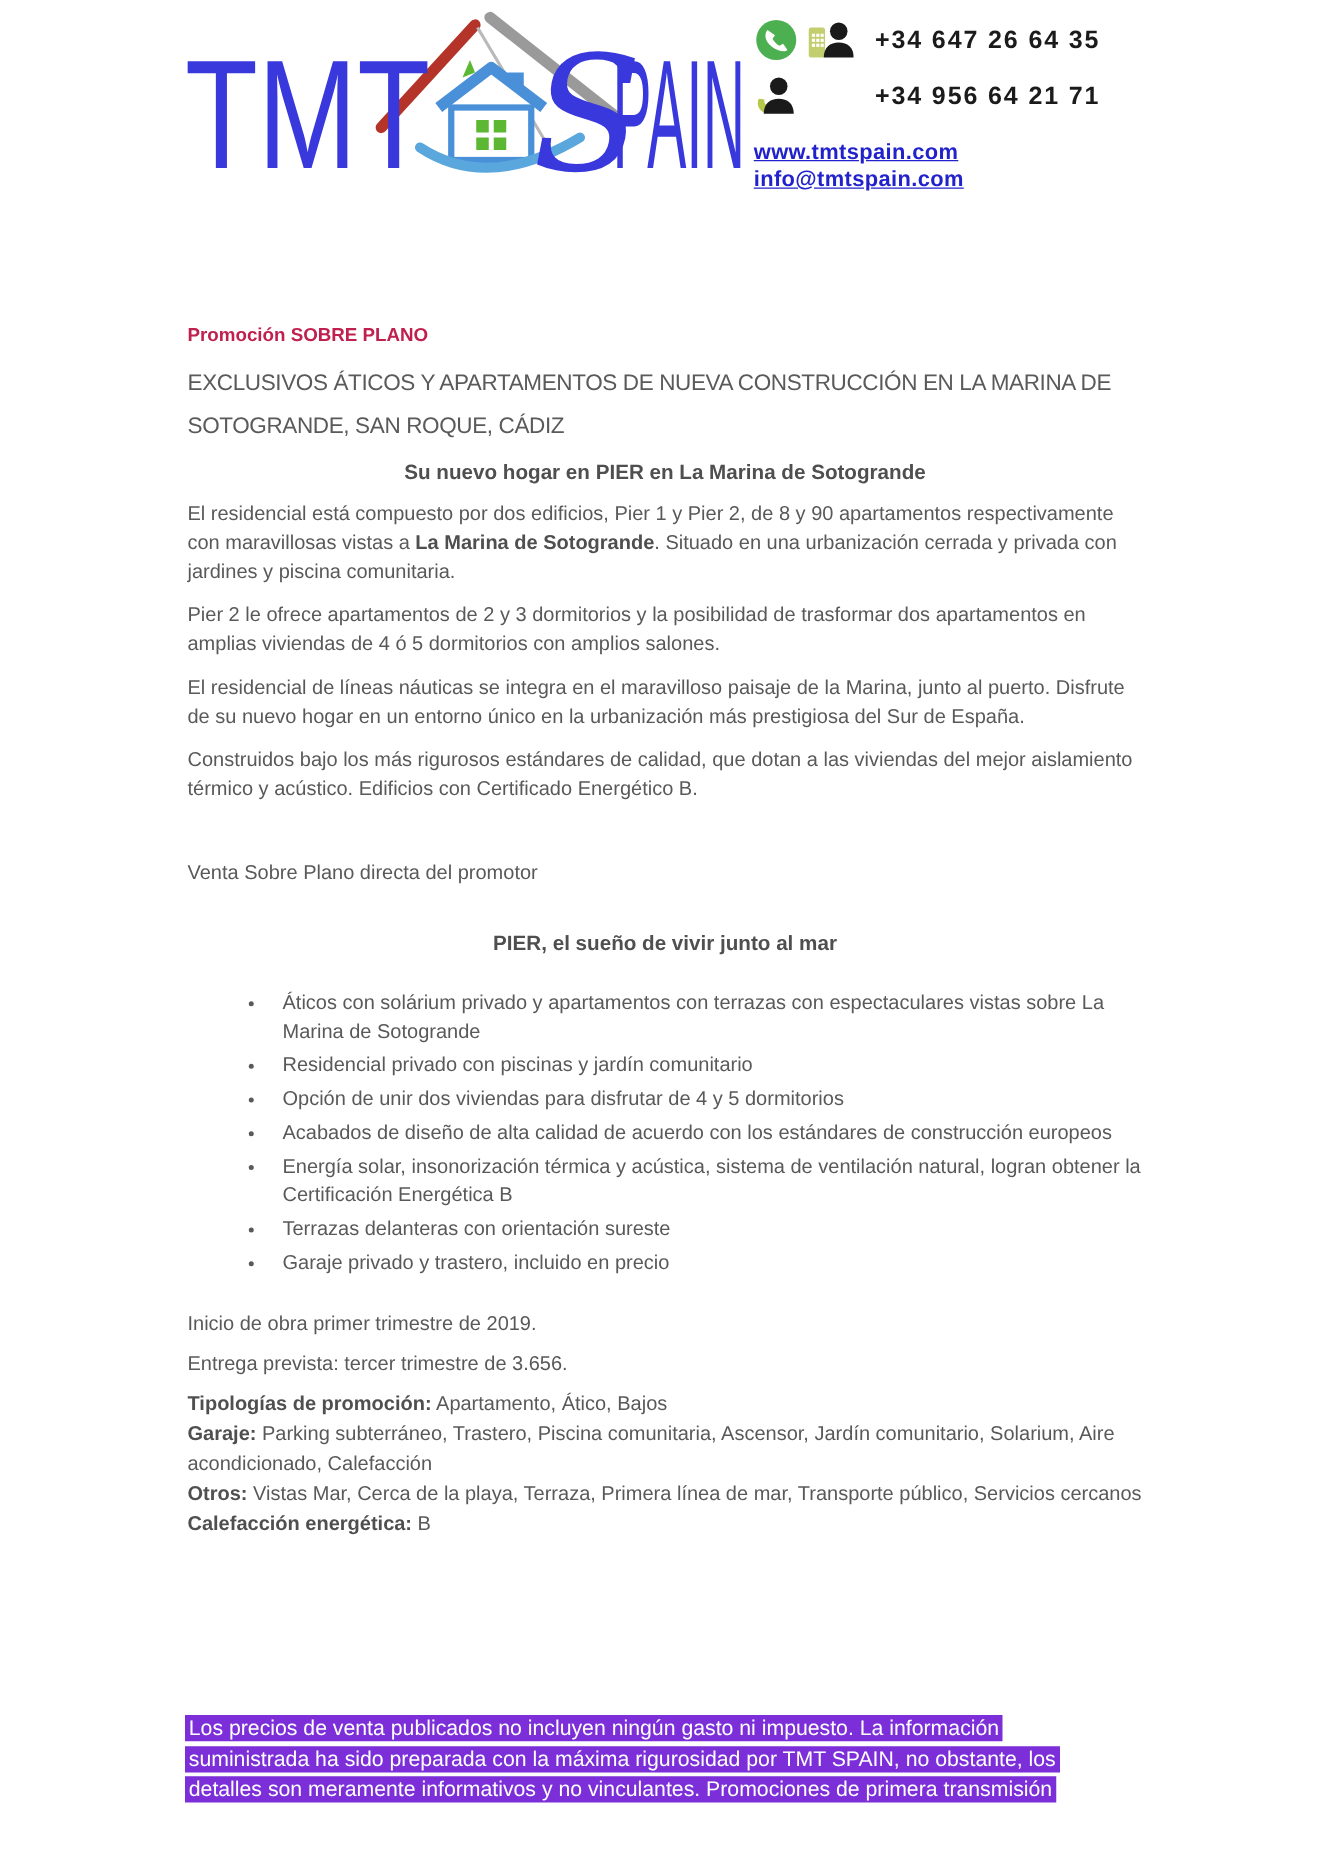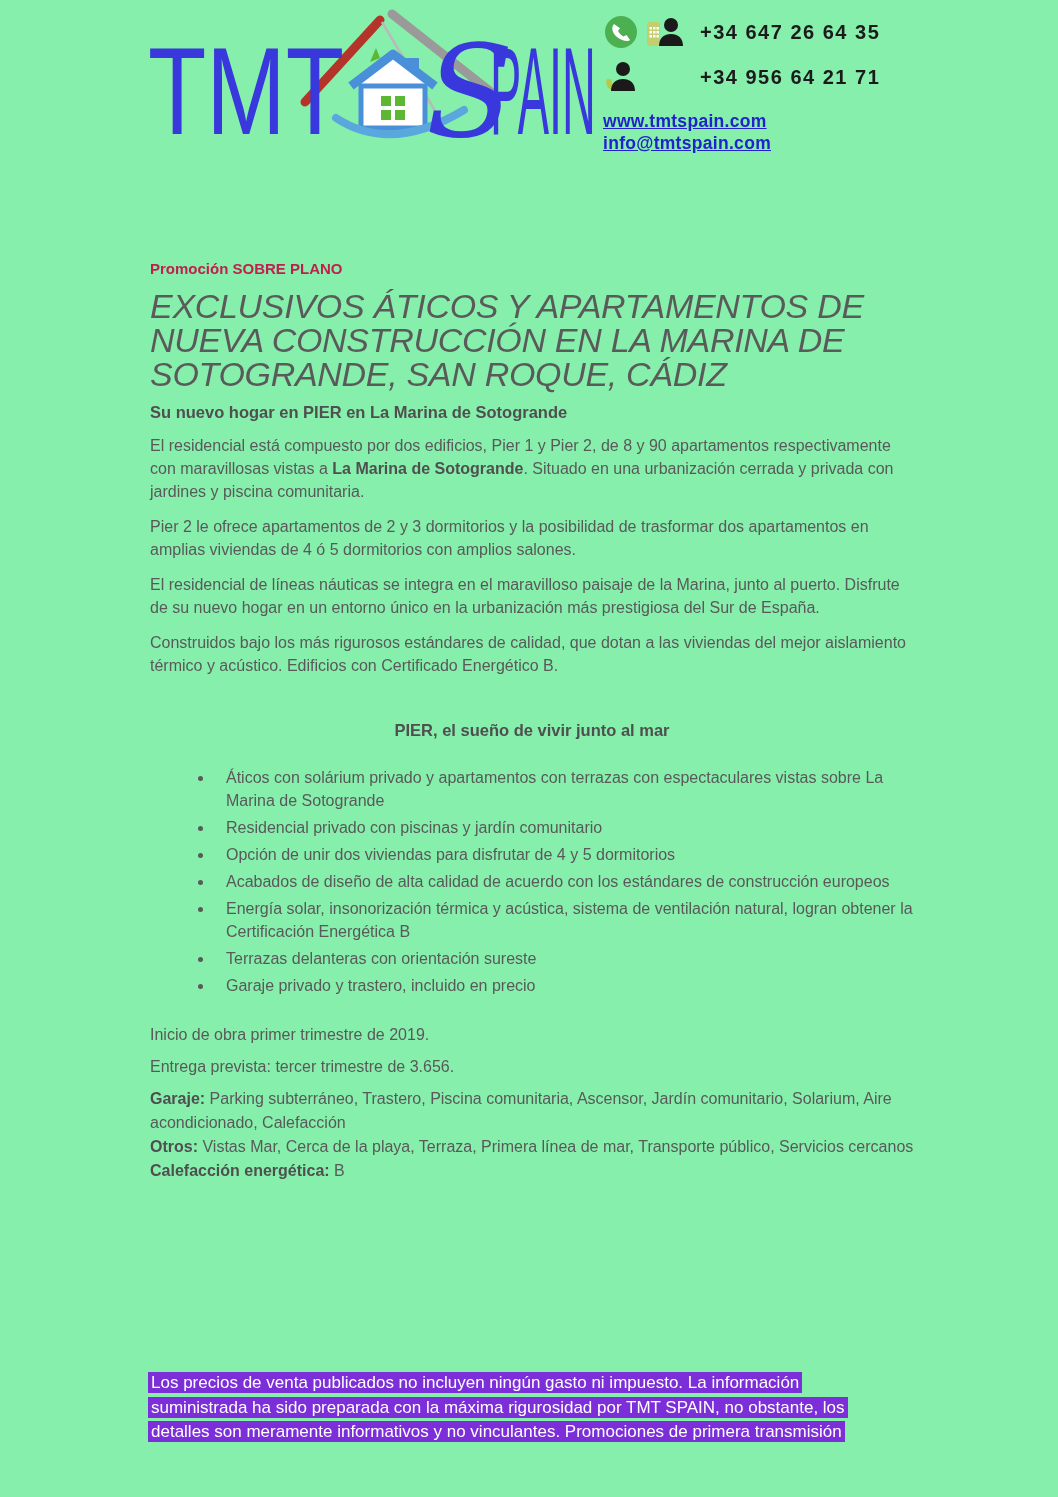--- a/index.html
+++ b/index.html
@@ -1,19 +1,19 @@
 <!DOCTYPE html>
 <html><head>
 <meta charset="utf-8">
 <style>
   * { margin:0; padding:0; box-sizing:border-box; }
   html,body { background:#e8e8e8; }
   .page {
     position:relative; width:1058px; height:1497px; margin:0 auto;
-    background:#86efac; overflow:hidden;
+    background:#ffffff; overflow:hidden;
     font-family:"Liberation Sans", sans-serif;
     color:#595959;
   }
   
   .logo-wrap { position:absolute; left:148px; top:4px; width:450px; height:156px; }
   .contact-block { position:absolute; left:603px; top:14px; width:300px; }
   .contact-row { display:flex; align-items:center; margin-bottom:9px; }
   .contact-icons { width:97px; display:flex; align-items:center; gap:6px; }
   .phone-number {
     font-size:20px; font-weight:bold; color:#1b1b1b; letter-spacing:1.5px;
@@ -21,24 +21,24 @@
   }
   .links-block { position:absolute; left:603px; top:110px; }
   .link-line {
     display:block; font-size:17.5px; font-weight:bold; color:#2222cc;
     text-decoration:underline; line-height:22px; letter-spacing:0.3px;
   }
   
   .content { position:absolute; left:150px; top:220px; width:764px; }
   .promo-label { font-size:15px; font-weight:bold; color:#c0204e; margin-bottom:12px;margin-top:40px; }
   .doc-title {
-    font-size:34px; line-height:34px; color:#5a5a5a; font-weight:400;
-    letter-spacing:-0.3px; margin-bottom:12px;font-style:italic;
+    font-size:18px; line-height:34px; color:#5a5a5a; font-weight:400;
+    letter-spacing:-0.3px; margin-bottom:12px;
   }
-  .doc-subtitle { font-size:16.5px; font-weight:bold; color:#4f4f4f; margin-bottom:12px; }
+  .doc-subtitle { font-size:16.5px; font-weight:bold; color:#4f4f4f; margin-bottom:12px;text-align:center; }
   .para { font-size:16px; line-height:23px; margin-bottom:12px; }
   .para b { color:#4f4f4f; }
   .spacer-para { margin-bottom:44px; }
   .sale-note { font-size:16px; line-height:23px; margin-bottom:36px; }
   .features-heading { font-size:16.5px; font-weight:bold; color:#4f4f4f; margin-bottom:26px;text-align:center; }
   ul.features { margin:0 0 26px 36px; padding-left:28px; }
   ul.features li { font-size:16px; line-height:23px; margin-bottom:4px; padding-left:12px; }
   .note-line { font-size:16px; line-height:23px; margin-bottom:9px; }
   .details { margin-top:4px; }
   .detail-line { font-size:16px; line-height:24px; }
@@ -139,38 +139,40 @@
     <div class="doc-subtitle">Su nuevo hogar en PIER en La Marina de Sotogrande</div>
 
     <p class="para"><span>El residencial está compuesto por dos edificios, Pier 1 y Pier 2, de 8 y 90 apartamentos respectivamente con maravillosas vistas a </span><b>La Marina de Sotogrande</b><span>. Situado en una urbanización cerrada y privada con jardines y piscina comunitaria.</span></p>
 
     <p class="para">Pier 2 le ofrece apartamentos de 2 y 3 dormitorios y la posibilidad de trasformar dos apartamentos en amplias viviendas de 4 ó 5 dormitorios con amplios salones.</p>
 
     <p class="para">El residencial de líneas náuticas se integra en el maravilloso paisaje de la Marina, junto al puerto. Disfrute de su nuevo hogar en un entorno único en la urbanización más prestigiosa del Sur de España.</p>
 
     <p class="para spacer-para">Construidos bajo los más rigurosos estándares de calidad, que dotan a las viviendas del mejor aislamiento térmico y acústico. Edificios con Certificado Energético B.</p>
 
+    <p class="sale-note">Venta Sobre Plano directa del promotor</p>
 
     <div class="features-heading">PIER, el sueño de vivir junto al mar</div>
 
     <ul class="features">
       <li>Áticos con solárium privado y apartamentos con terrazas con espectaculares vistas sobre La Marina de Sotogrande</li>
       <li>Residencial privado con piscinas y jardín comunitario</li>
       <li>Opción de unir dos viviendas para disfrutar de 4 y 5 dormitorios</li>
       <li>Acabados de diseño de alta calidad de acuerdo con los estándares de construcción europeos</li>
       <li>Energía solar, insonorización térmica y acústica, sistema de ventilación natural, logran obtener la Certificación Energética B</li>
       <li>Terrazas delanteras con orientación sureste</li>
       <li>Garaje privado y trastero, incluido en precio</li>
     </ul>
 
     <p class="note-line">Inicio de obra primer trimestre de 2019.</p>
 
     <p class="note-line">Entrega prevista: tercer trimestre de 3.656.</p>
 
     <div class="details">
+      <div class="detail-line"><span class="detail-label">Tipologías de promoción:</span><span> Apartamento, Ático, Bajos</span></div>
       <div class="detail-line"><span class="detail-label">Garaje:</span><span> Parking subterráneo, Trastero, Piscina comunitaria, Ascensor, Jardín comunitario, Solarium, Aire acondicionado, Calefacción</span></div>
       <div class="detail-line"><span class="detail-label">Otros:</span><span> Vistas Mar, Cerca de la playa, Terraza, Primera línea de mar, Transporte público, Servicios cercanos</span></div>
       <div class="detail-line"><span class="detail-label">Calefacción energética:</span><span> B</span></div>
     </div>
   </div>
 
   <div class="footer-note"><span>Los precios de venta publicados no incluyen ningún gasto ni impuesto. La información suministrada ha sido preparada con la máxima rigurosidad por TMT SPAIN, no obstante, los detalles son meramente informativos y no vinculantes. Promociones de primera transmisión</span></div>
 
 </div>
 

